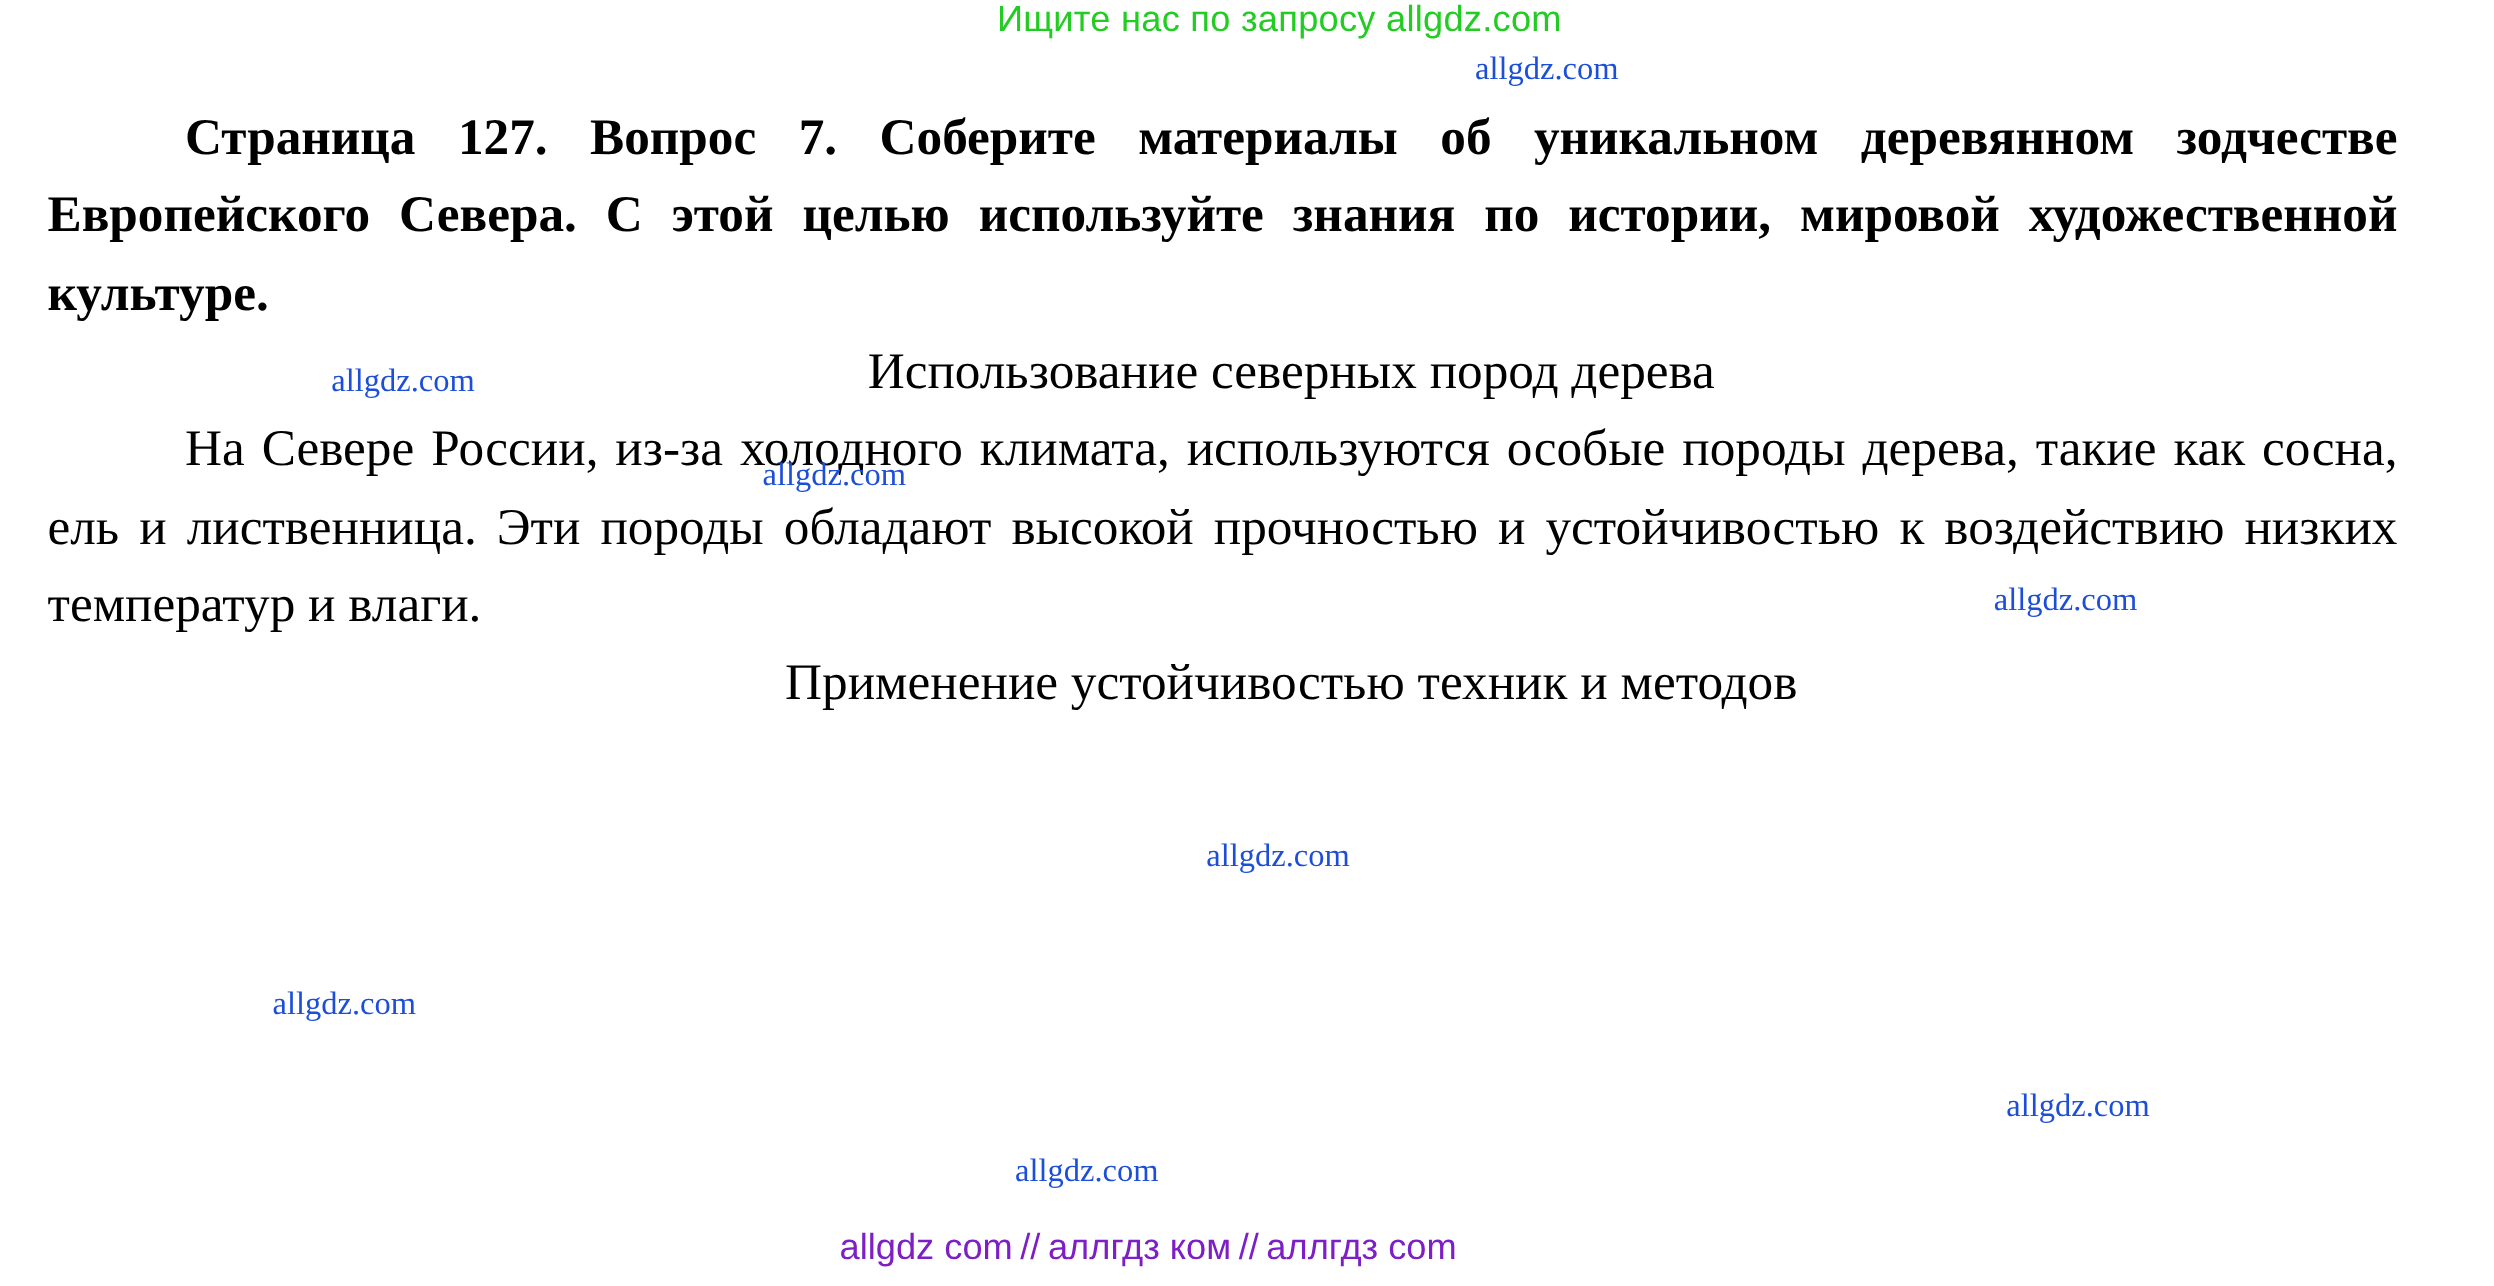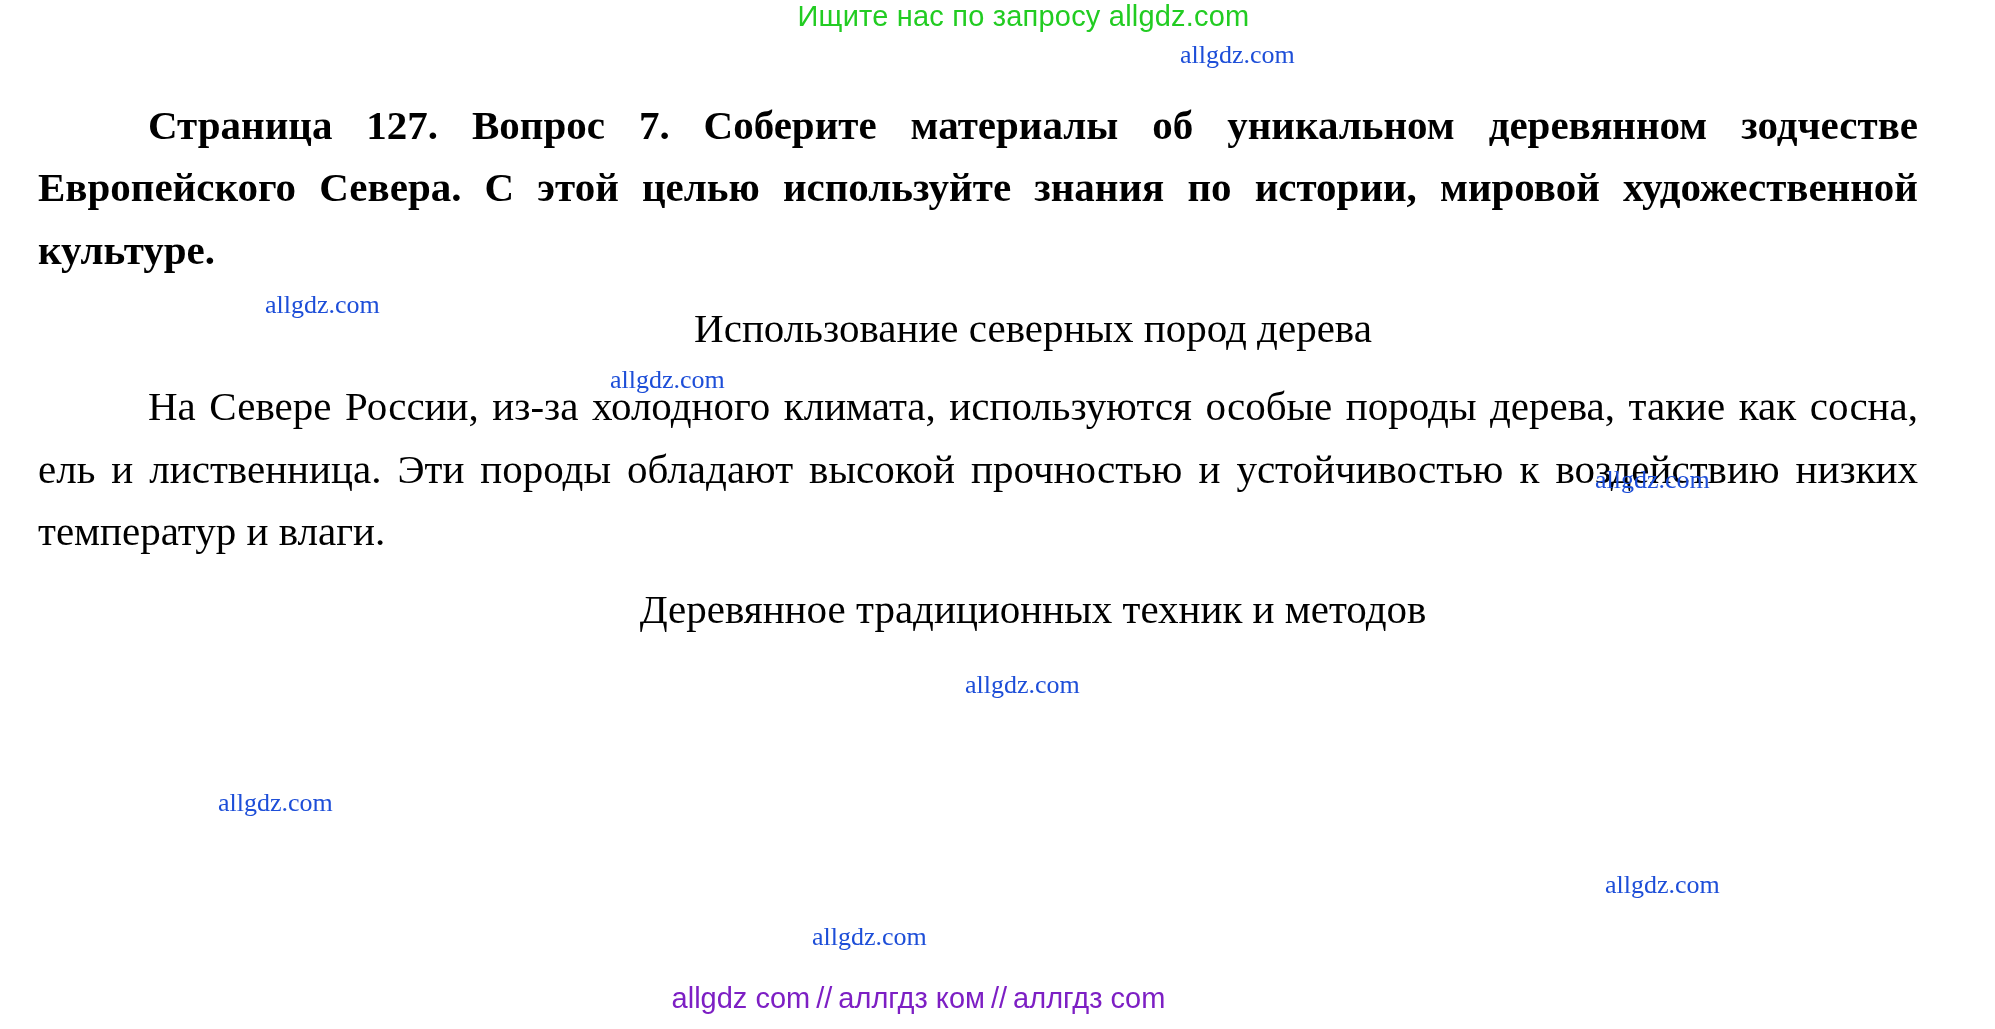--- a/index.html
+++ b/index.html
@@ -39,21 +39,21 @@
 
   
   .content {
     position: absolute;
     left: 38px;
     top: 78px;
     width: 1880px;
   }
 
   p {
-    margin: 16px 0 0 0;
+    margin: 0 0 0 0;
     font-size: 41px;
     line-height: 1.52;
     text-align: justify;
     text-justify: inter-word;
   }
 
   p.bold-q {
     font-weight: bold;
     text-indent: 110px;
   }
@@ -96,21 +96,21 @@
 <body>
 
 <div class="page">
 
   <div class="top-banner">Ищите нас по запросу allgdz.com</div>
 
   <div class="content">
     <p class="bold-q">Страница 127. Вопрос 7. Соберите материалы об уникальном деревянном зодчестве Европейского Севера. С этой целью используйте знания по истории, мировой художественной культуре.</p>
     <p class="heading-par">Использование северных пород дерева</p>
     <p class="body-par">На Севере России, из-за холодного климата, используются особые породы дерева, такие как сосна, ель и лиственница. Эти породы обладают высокой прочностью и устойчивостью к воздействию низких температур и влаги.</p>
-    <p class="heading-par">Деревянное традиционных техник и методов</p>
+    <p class="heading-par">Применение устойчивостью техник и методов</p>
   </div>
 
   <div class="wm" style="left:1180px; top:40px;">allgdz.com</div>
   <div class="wm" style="left:265px;  top:290px;">allgdz.com</div>
   <div class="wm" style="left:610px;  top:365px;">allgdz.com</div>
   <div class="wm" style="left:1595px; top:465px;">allgdz.com</div>
   <div class="wm" style="left:965px;  top:670px;">allgdz.com</div>
   <div class="wm" style="left:218px;  top:788px;">allgdz.com</div>
   <div class="wm" style="left:1605px; top:870px;">allgdz.com</div>
   <div class="wm" style="left:812px;  top:922px;">allgdz.com</div>

